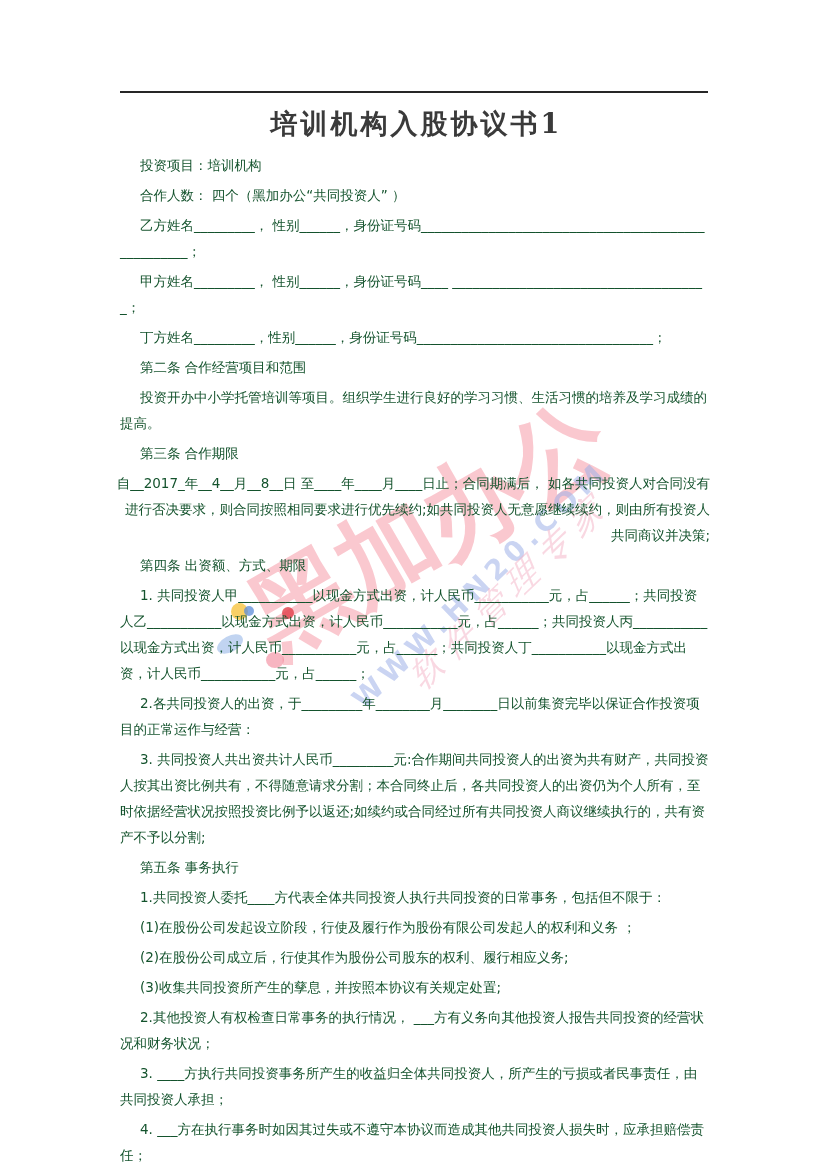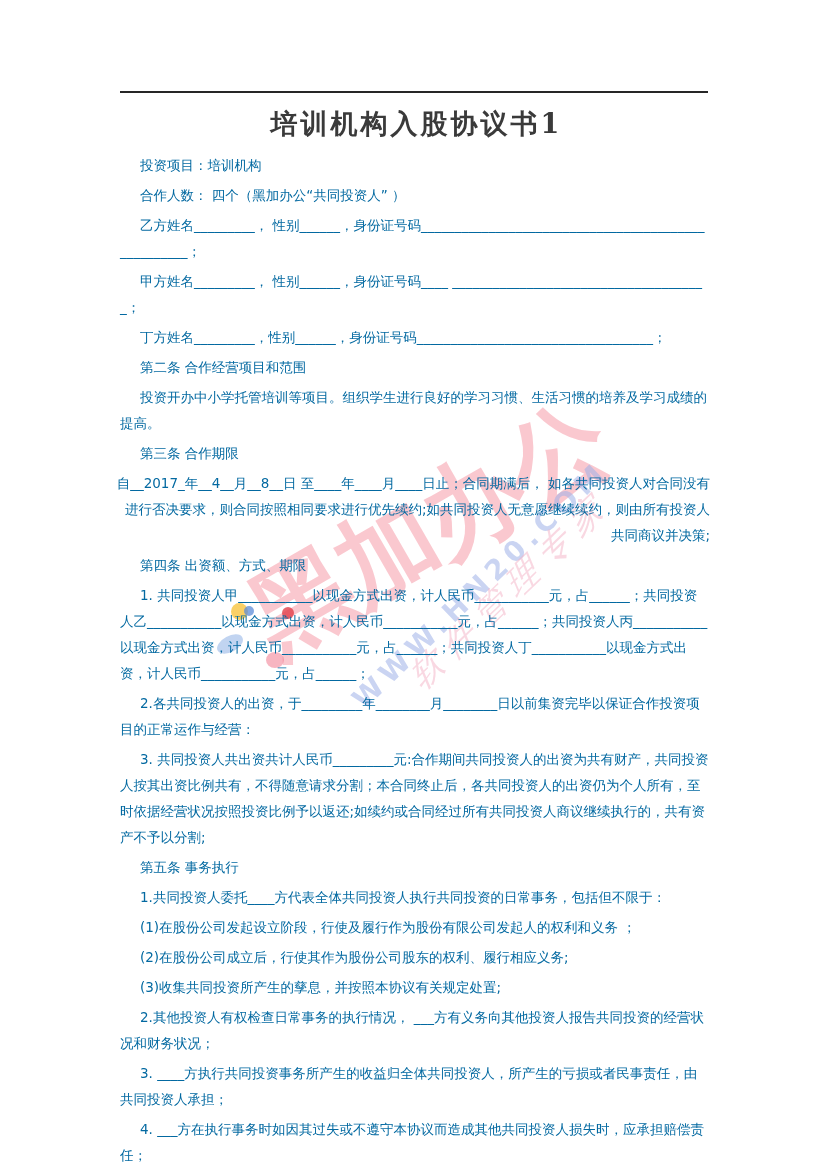--- a/index.html
+++ b/index.html
@@ -23,21 +23,21 @@
     z-index:2;
   }
   .doc-body{
     position:absolute;left:120px;top:152px;width:590px;z-index:2;
   }
   .doc-body p{
     margin:0 0 4px 0;
     font-size:13.5px;line-height:26px;
     text-indent:20px;
     word-break:break-all;
-    color:#0369a1;
+    color:#14532d;
   }
   .doc-body p.flush{text-indent:-14px;text-align:right;}
   
   .watermark{position:absolute;left:0;top:0;width:827px;height:1169px;z-index:1;pointer-events:none;}
   .wm-big{
     position:absolute;left:430px;top:530px;
     transform:translate(-50%,-50%) rotate(-30deg);
     font-size:100px;font-weight:700;white-space:nowrap;
     color:rgba(242,125,140,0.42);
     letter-spacing:-2px;

